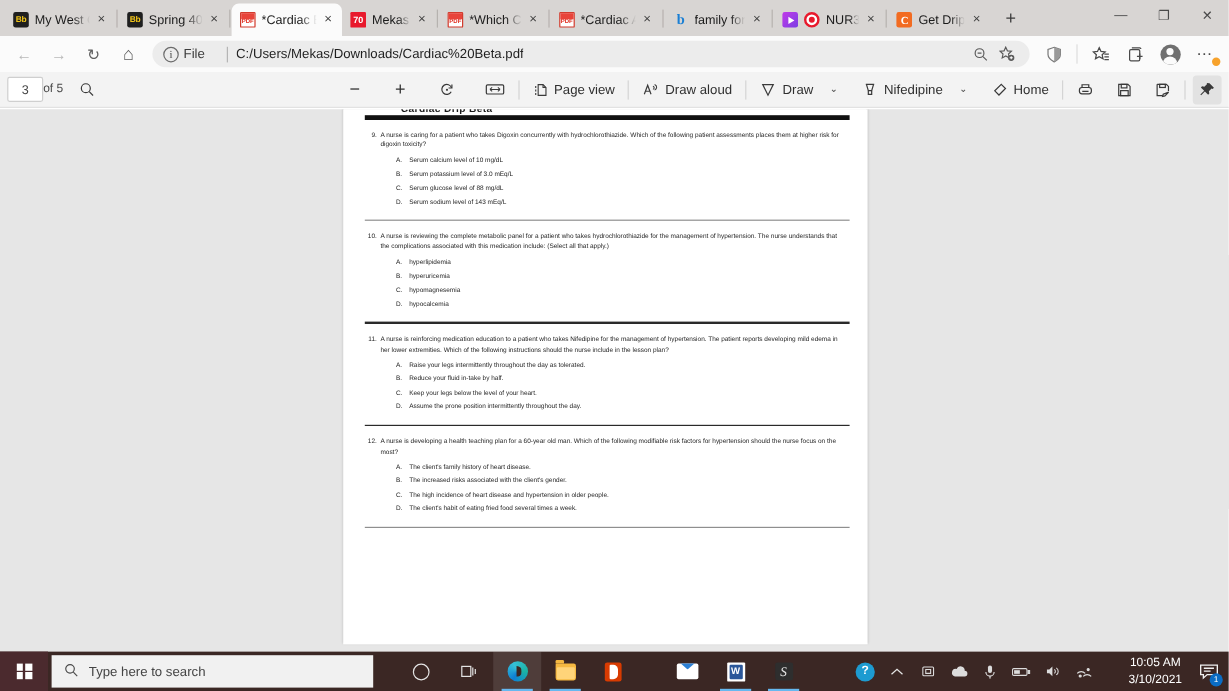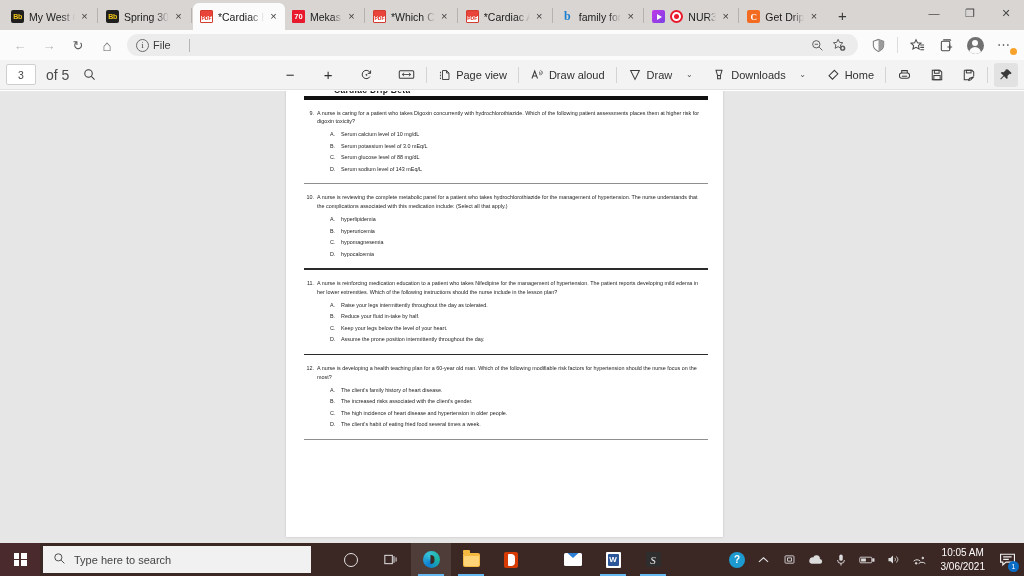--- a/index.html
+++ b/index.html
@@ -106,21 +106,21 @@
   
   .pdfbar {
     height: 30px; background: #f3f3f3; display: flex; align-items: center;
     padding: 0 6px; border-bottom: 1px solid #e2e2e2; font-size: 11px; color: #2b2b2b;
   }
   .pagebox {
     width: 30px; height: 21px; border: 1px solid #cfcfcf; background: #fff;
     border-radius: 2px; display:flex; align-items:center; justify-content:center;
     font-size: 10.5px; color: #444;
   }
-  .oftxt { margin-left: 10px; font-size: 14px; color: #4a4a4a; }
+  .oftxt { font-size: 10px; color: #4a4a4a; }
   .tbtn { height: 24px; min-width: 24px; display:flex; align-items:center; justify-content:center;
           gap: 5px; padding: 0 5px; color:#303030; border-radius:3px; }
   .tbtn.pinned { background: #e2e2e2; }
   .tsep { width:1px; height:16px; background:#d4d4d4; margin: 0 6px; }
   .caret { font-size: 8px; color:#555; }
   .spacer { flex: 1 1 auto; }
 
   
   .docarea {
     position: absolute; left: 0; right: 0; top: 91px; bottom: 33px;
@@ -165,21 +165,21 @@
   .tbicon { width: 40px; height:33px; display:flex; align-items:center; justify-content:center;
             position:relative; }
   .tbicon.act { background: rgba(255,255,255,0.10); }
   .tbicon.act::after { content:""; position:absolute; bottom:0; left:7px; right:7px; height:2.5px;
             background:#66b8f0; }
   .tbicon.open::after { content:""; position:absolute; bottom:0; left:7px; right:7px; height:2.5px;
             background:#66b8f0; }
   .tray { margin-left:auto; display:flex; align-items:center; gap:1px; padding-right:4px; }
   .trayic { width: 25px; height:33px; display:flex; align-items:center; justify-content:center;
             color:#eaeaea; font-size: 12px; }
-  .clock { color:#fff; font-size: 10px; line-height: 1.35; text-align:center; padding: 0 8px; }
+  .clock { color:#fff; font-size: 10px; line-height: 1.35; text-align:center; padding: 0 8px; margin-left: 16px; }
   .notif { width:26px; height:33px; display:flex; align-items:center; justify-content:center;
            position:relative; color:#fff; }
   .notif .nb { position:absolute; right:1px; bottom:4px; width:11px; height:11px;
            border-radius:50%; background:#0a6cc4; color:#fff; font-size:7px;
            display:flex; align-items:center; justify-content:center; }
 
   
   .edge-ic { width:17px; height:17px; border-radius:50%;
     background: conic-gradient(from 210deg,#0e7fd4,#35c1d6,#1bb3a4,#0e7fd4); position:relative; }
   .edge-ic::after{content:"";position:absolute;left:3px;top:4px;width:9px;height:9px;
@@ -211,21 +211,21 @@
 
     <div class="tab">
       <span class="fav fav-bb">Bb</span>
       <span class="tlabel">My West C</span>
       <span class="tclose">×</span>
     </div>
     <div class="tabsep"></div>
 
     <div class="tab">
       <span class="fav fav-bb">Bb</span>
-      <span class="tlabel">Spring 30</span>
+      <span class="tlabel">Spring 40</span>
       <span class="tclose">×</span>
     </div>
     <div class="tabsep"></div>
 
     <div class="tab active">
       <span class="fav fav-pdf">PDF</span>
       <span class="tlabel">*Cardiac B</span>
       <span class="tclose">×</span>
     </div>
 
@@ -283,20 +283,21 @@
   <div class="navbar">
     <div class="navbtn dim">←</div>
     <div class="navbtn dim">→</div>
     <div class="navbtn">↻</div>
     <div class="navbtn" style="font-size:15px;">⌂</div>
 
     <div class="omnibox">
       <span class="omni-info">i</span>
       <span class="omni-file">File</span>
       <span class="omni-div"></span>
+      <span class="omni-url">C:/Users/Mekas/Downloads/Cardiac%20Beta.pdf</span>
       <span class="omni-right">
         <span class="omni-ic">
           <svg width="13" height="13" viewBox="0 0 16 16" fill="none" stroke="#5a5a5a" stroke-width="1.2">
             <circle cx="6.5" cy="6.5" r="4.5"></circle>
               <line x1="10" y1="10" x2="14" y2="14"></line>
             <line x1="4.5" y1="6.5" x2="8.5" y2="6.5"></line>
             </svg>
         </span>
         <span class="omni-ic">
           <svg width="14" height="14" viewBox="0 0 16 16" fill="none" stroke="#5a5a5a" stroke-width="1.1">
@@ -388,21 +389,21 @@
         <path d="M3 2.8 h10 L8 13 Z"></path>
         </svg>
       <span>Draw</span>
     </div>
     <div class="tbtn caret">⌄</div>
     <div class="tbtn" style="margin-left:6px;">
       <svg width="14" height="14" viewBox="0 0 16 16" fill="none" stroke="#3a3a3a" stroke-width="1.15">
         <path d="M4 2.6 h8 M4.6 2.6 L6.4 8.6 h3.2 L11.4 2.6"></path>
           <path d="M6.4 8.6 v3.6 h3.2 V8.6"></path>
         </svg>
-      <span>Downloads</span>
+      <span>Nifedipine</span>
     </div>
     <div class="tbtn caret">⌄</div>
     <div class="tbtn" style="margin-left:6px;">
       <svg width="14" height="14" viewBox="0 0 16 16" fill="none" stroke="#3a3a3a" stroke-width="1.15">
         <path d="M9.6 2.6 L13.6 6.6 L7.4 12.8 L3.4 8.8 Z"></path>
         </svg>
       <span>Home</span>
     </div>
     <div class="tsep"></div>
     <div class="tbtn">
@@ -640,21 +641,21 @@
       <div class="trayic">
         <svg width="15" height="13" viewBox="0 0 18 14" fill="none" stroke="#dcdcdc" stroke-width="1.2">
           <path d="M2 9 a5.6 5.6 0 0 1 8 0"></path>
             <path d="M8 12 a5.6 5.6 0 0 1 8 0"></path>
           <circle cx="5" cy="11.6" r="1" fill="#dcdcdc"></circle>
             <circle cx="13" cy="5.2" r="1" fill="#dcdcdc"></circle>
           </svg>
       </div>
       <div class="clock">
         <div>10:05 AM</div>
-        <div>3/06/2021</div>
+        <div>3/10/2021</div>
       </div>
       <div class="notif">
         <svg width="17" height="15" viewBox="0 0 18 16" fill="none" stroke="#f0f0f0" stroke-width="1.2">
           <path d="M1.6 2.4 h14.8 v8.4 h-9 l-3.4 3 v-3 h-2.4 Z"></path>
           <path d="M4.4 5.2 h9 M4.4 7.8 h6"></path>
           </svg>
         <span class="nb">1</span>
       </div>
     </div>
   </div>

